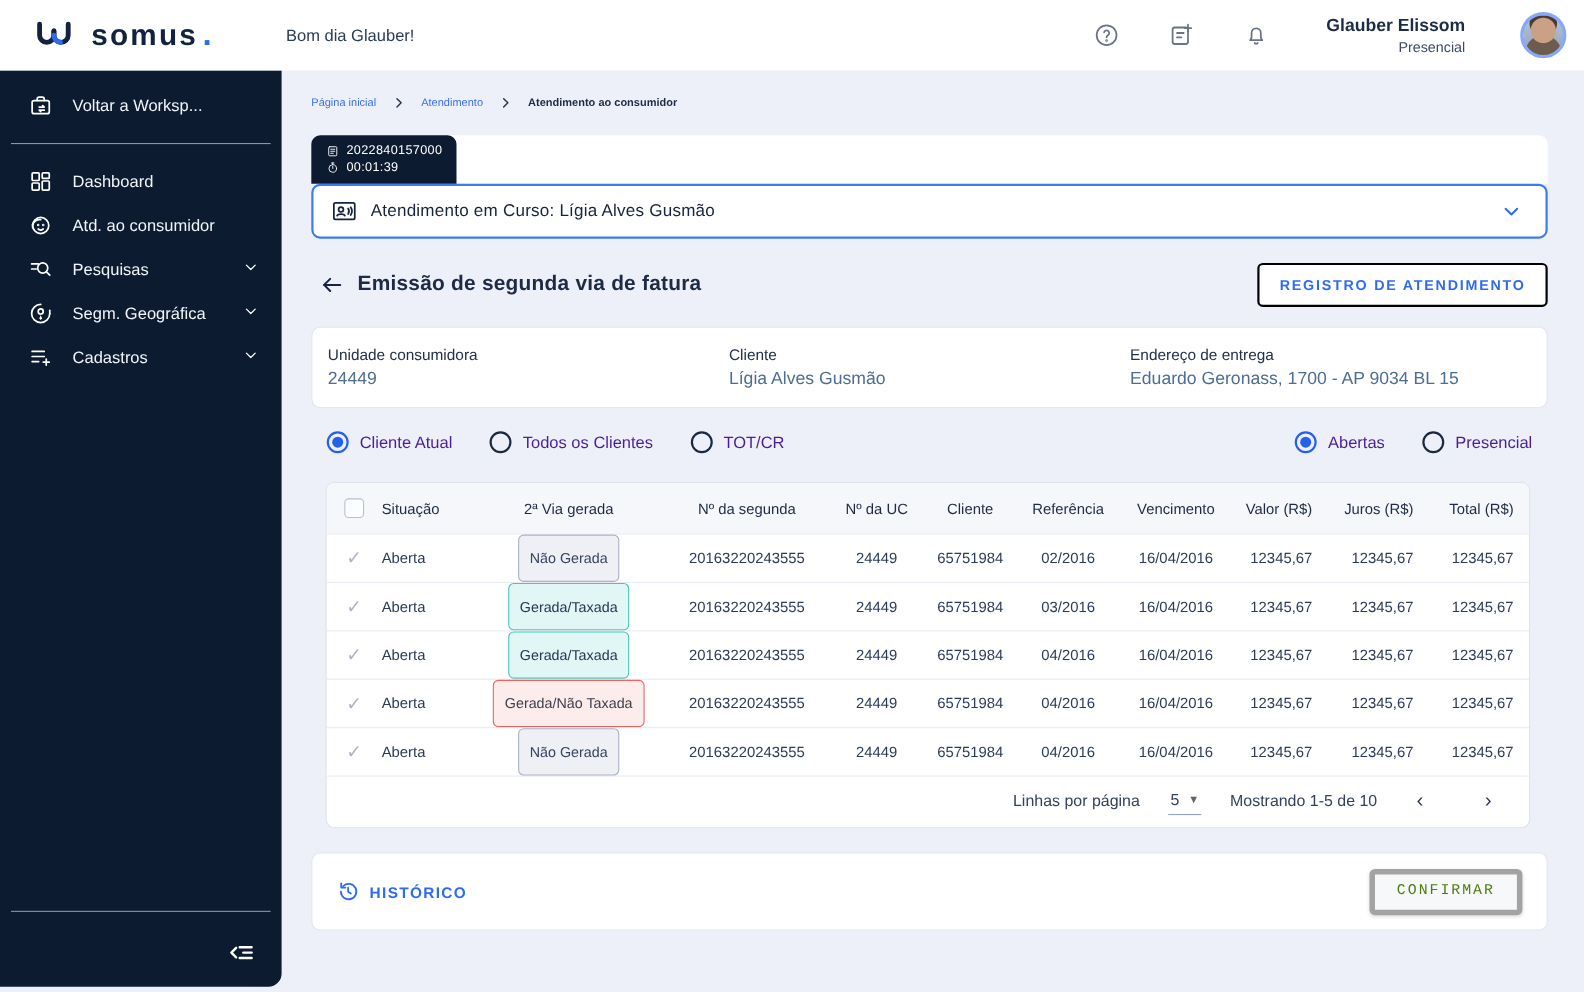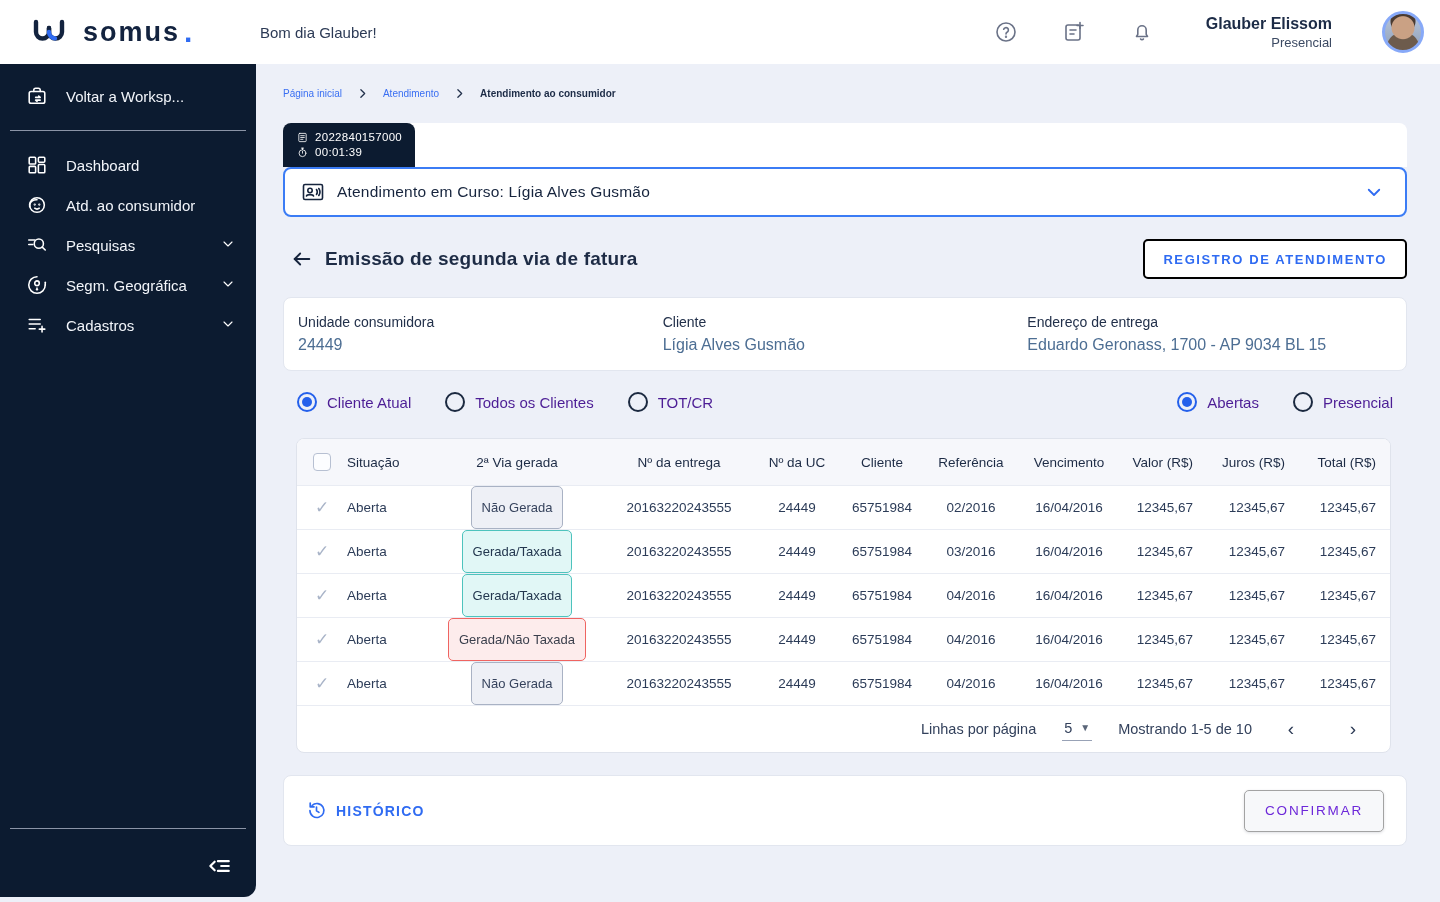--- a/index.html
+++ b/index.html
@@ -101,21 +101,21 @@
   .pag-row { height:47px; border-top:1px solid #e9ecf3; display:flex; align-items:center; justify-content:flex-end; gap:26px; padding-right:24px; font-size:14.5px; color:#33415c; }
   .page-size { display:flex; align-items:center; gap:8px; border-bottom:1px solid #98a2b6; padding:2px 2px 4px 2px; cursor:pointer; }
   .page-size .caret { font-size:10px; color:#5b6679; }
   .pag-chev { width:26px; height:26px; text-align:center; font-size:19px; color:#2c3a55; cursor:pointer; line-height:26px; }
   .pag-next { margin-left:10px; }
 
   
   .footer-card { background:#fff; border:1px solid #e2e6ef; border-radius:8px; height:71px; display:flex; align-items:center; padding:0 22px; margin-top:22px; }
   .hist-btn { display:flex; align-items:center; gap:9px; color:#2f6bf2; font-size:14px; font-weight:700; letter-spacing:1.2px; cursor:pointer; }
   .hist-btn svg { width:21px; height:21px; stroke:#2f6bf2; stroke-width:1.9; fill:none; stroke-linecap:round; stroke-linejoin:round; }
-  .confirm-btn { margin-left:auto; height:42px; padding:0 20px; background:#f7f8fa; border:1px solid #a3a3a3; border-radius:5px; color:#6d28d9; font-size:13.5px; letter-spacing:1.8px; box-shadow:0 1px 3px rgba(20,30,60,.14); font-family:Liberation Sans, sans-serif; }
+  .confirm-btn { margin-left:auto; height:42px; padding:0 20px; background:#f7f8fa; border:5px solid #a3a3a3; border-radius:5px; color:#4d7c0f; font-size:13.5px; letter-spacing:1.8px; box-shadow:0 1px 3px rgba(20,30,60,.14); font-family:Liberation Mono, monospace; }
 </style>
 </head>
 <body>
 
 <header class="topbar">
   <div class="logo-wrap">
     <span class="logo-mark">
       <svg width="42" height="26" viewBox="0 0 42 26" fill="none" stroke-linecap="round">
         <path d="M3 3v10a6.5 6.5 0 0 0 13 0V9" stroke="#13233f" stroke-width="4.4"></path>
         <path d="M16 9v4a6.5 6.5 0 0 0 13 0V3" stroke="#13233f" stroke-width="4.4"></path>
@@ -349,21 +349,21 @@
       </div>
   </div>
 
   <section class="table-card">
     <div class="tgrid thead" id="thead-row">
         <div class="cell first">
           <span class="hdr-checkbox"></span>
         </div>
         <div class="cell left">Situação</div>
         <div class="cell center">2ª Via gerada</div>
-        <div class="cell center">Nº da entrega</div>
+        <div class="cell center">Nº da segunda</div>
         <div class="cell center">Nº da UC</div>
         <div class="cell center">Cliente</div>
         <div class="cell center">Referência</div>
         <div class="cell center">Vencimento</div>
         <div class="cell right">Valor (R$)</div>
         <div class="cell right">Juros (R$)</div>
         <div class="cell right">Total (R$)</div>
       </div>
     <div id="tbody">
         <div class="tgrid trow">

